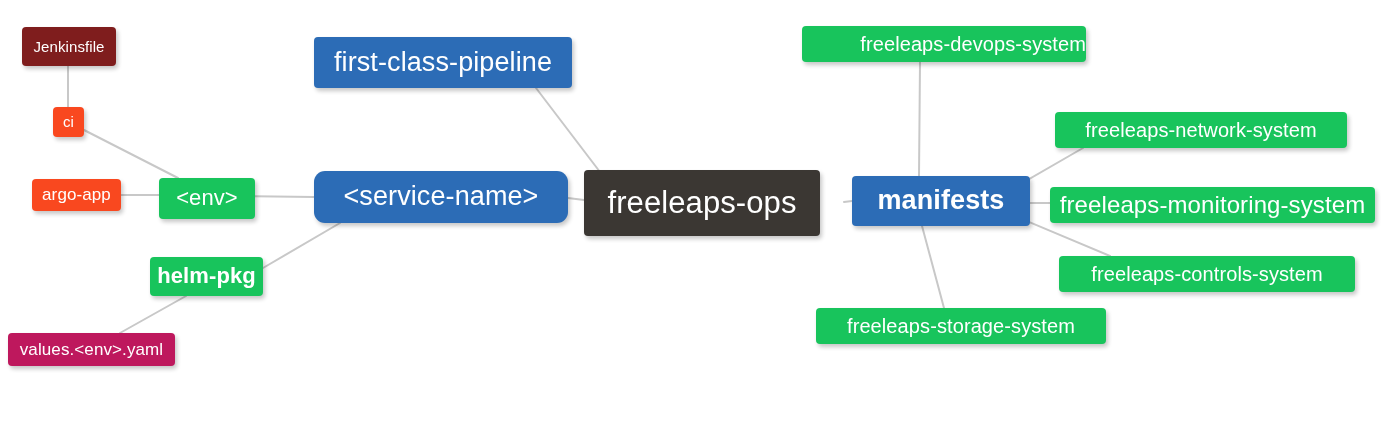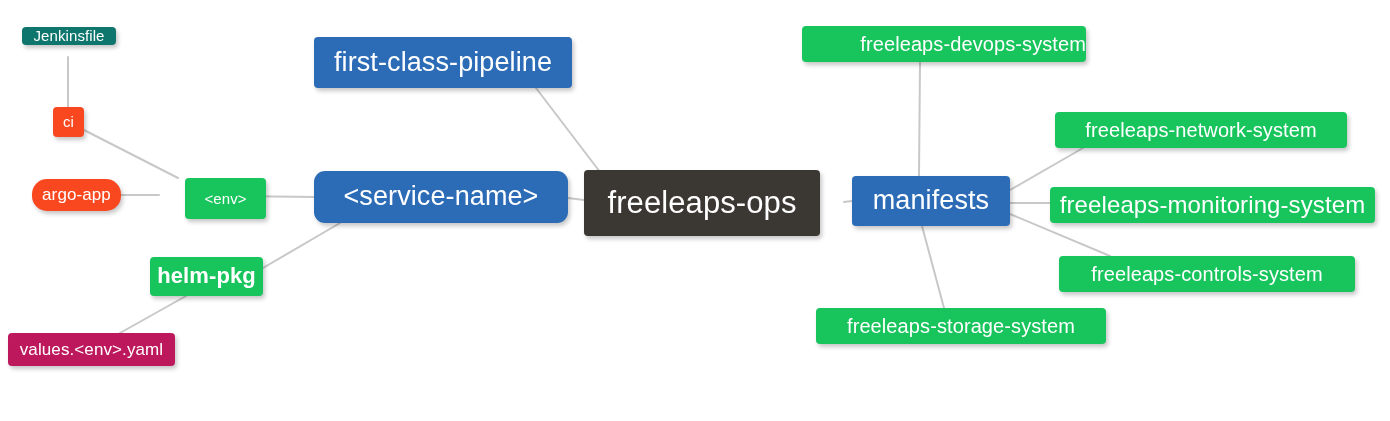--- a/index.html
+++ b/index.html
@@ -69,36 +69,36 @@
   <div id="node-layer">
       <div class="node" style="left: 584px; top: 170px; width: 236px; height: 66px; background: rgb(59, 55, 51); font-size: 31px;">
         <span class="node-label">freeleaps-ops</span>
       </div>
       <div class="node" style="left: 314px; top: 37px; width: 258px; height: 51px; background: rgb(44, 108, 182); font-size: 27px;">
         <span class="node-label">first-class-pipeline</span>
       </div>
       <div class="node" style="left: 314px; top: 171px; width: 254px; height: 52px; background: rgb(44, 108, 182); font-size: 27px; border-radius: 11px;">
         <span class="node-label">&lt;service-name&gt;</span>
       </div>
-      <div class="node" style="left: 852px; top: 176px; width: 158px; height: 50px; background: rgb(44, 108, 182); font-size: 27px;">
+      <div class="node" style="left: 852px; top: 176px; width: 178px; height: 50px; background: rgb(44, 108, 182); font-size: 27px; font-weight: bold;">
         <span class="node-label">manifests</span>
       </div>
-      <div class="node" style="left: 159px; top: 178px; width: 81px; height: 41px; background: rgb(24, 196, 92); font-size: 15px; margin-left: 26px;">
+      <div class="node" style="left: 159px; top: 178px; width: 96px; height: 41px; background: rgb(24, 196, 92); font-size: 22px;">
         <span class="node-label">&lt;env&gt;</span>
       </div>
       <div class="node" style="left: 150px; top: 257px; width: 113px; height: 39px; background: rgb(24, 196, 92); font-size: 22px; font-weight: bold;">
         <span class="node-label">helm-pkg</span>
       </div>
-      <div class="node" style="left: 22px; top: 27px; width: 94px; height: 18px; background: #0f766e; font-size: 15px;">
+      <div class="node" style="left: 22px; top: 27px; width: 94px; height: 39px; background: #7f1d1d; font-size: 15px;">
         <span class="node-label">Jenkinsfile</span>
       </div>
       <div class="node" style="left: 53px; top: 107px; width: 31px; height: 30px; background: rgb(249, 72, 31); font-size: 15px;">
         <span class="node-label">ci</span>
       </div>
-      <div class="node" style="left: 32px; top: 179px; width: 89px; height: 32px; background: rgb(249, 72, 31); font-size: 17px; border-radius: 15px;">
+      <div class="node" style="left: 32px; top: 179px; width: 89px; height: 32px; background: rgb(249, 72, 31); font-size: 17px;">
         <span class="node-label">argo-app</span>
       </div>
       <div class="node" style="left: 8px; top: 333px; width: 167px; height: 33px; background: #be185d; font-size: 17px;">
         <span class="node-label">values.&lt;env&gt;.yaml</span>
       </div>
       <div class="node" style="left: 802px; top: 26px; width: 284px; height: 36px; background: rgb(24, 196, 92); font-size: 20px; justify-content: flex-end;">
         <span class="node-label">freeleaps-devops-system</span>
       </div>
       <div class="node" style="left: 1055px; top: 112px; width: 292px; height: 36px; background: rgb(24, 196, 92); font-size: 20px; align-items: center;">
         <span class="node-label">freeleaps-network-system</span>

